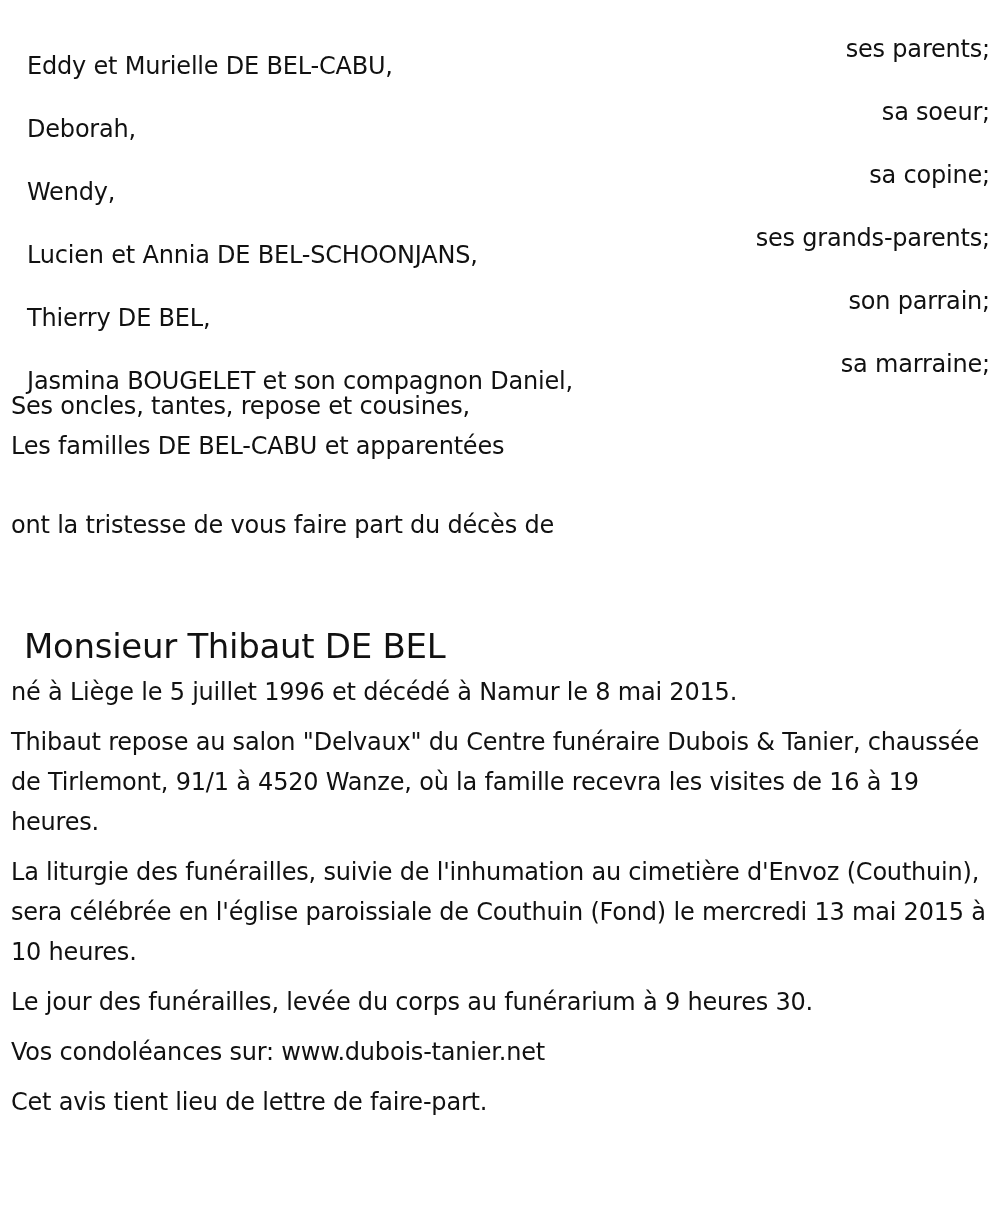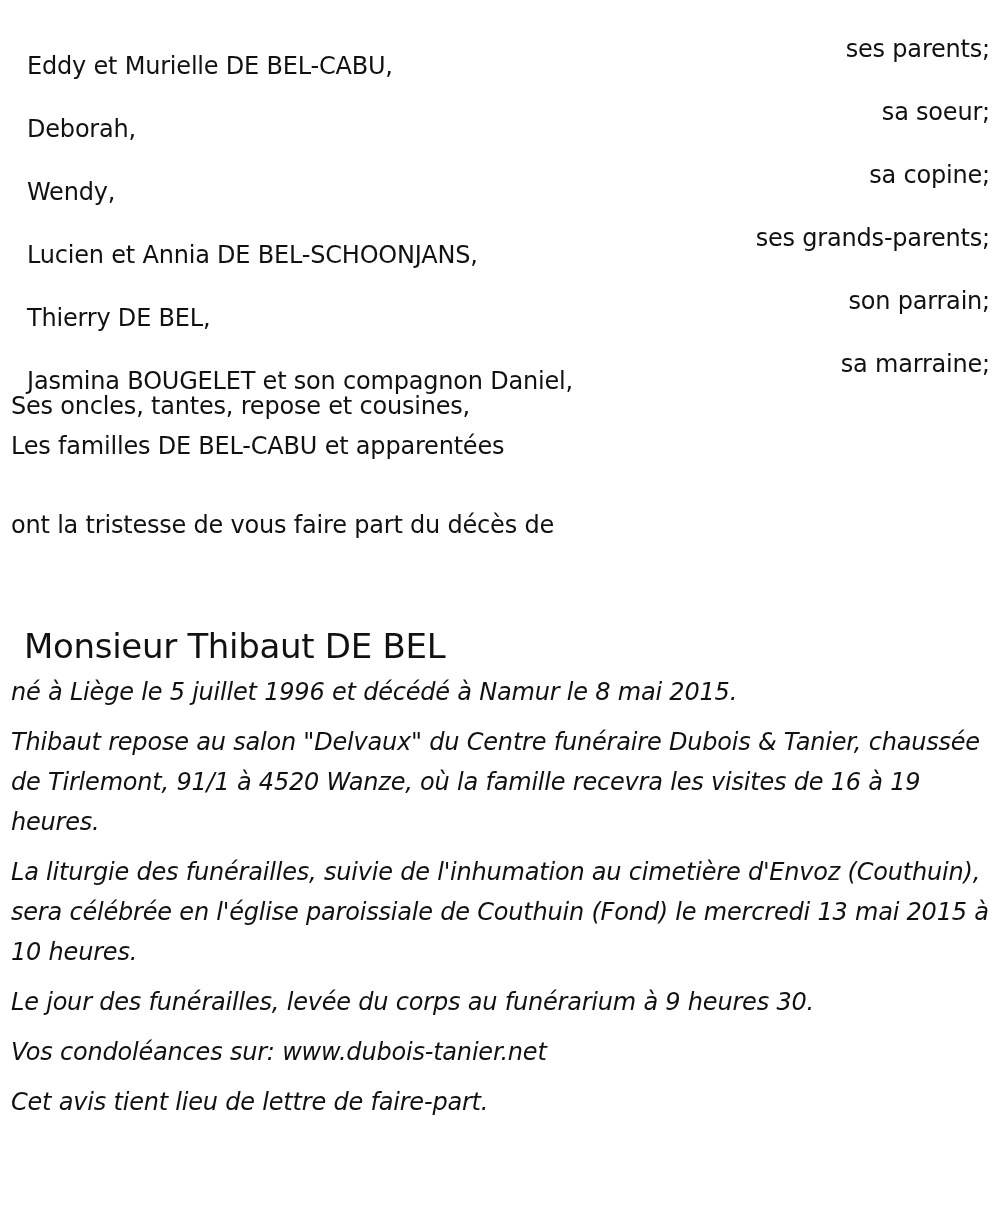--- a/index.html
+++ b/index.html
@@ -73,21 +73,20 @@
     .details {
       position: absolute;
       top: 672px;
       left: 0;
       width: 979px;
     }
     .details p {
       margin: 0 0 10px 0;
       line-height: 40px;
       letter-spacing: -0.2px;
-      font-style: italic;
     }
     .address {
       position: absolute;
       top: 1159px;
       left: 0;
       line-height: 40px;
       white-space: nowrap;
       letter-spacing: -0.2px;
     }
   </style>

